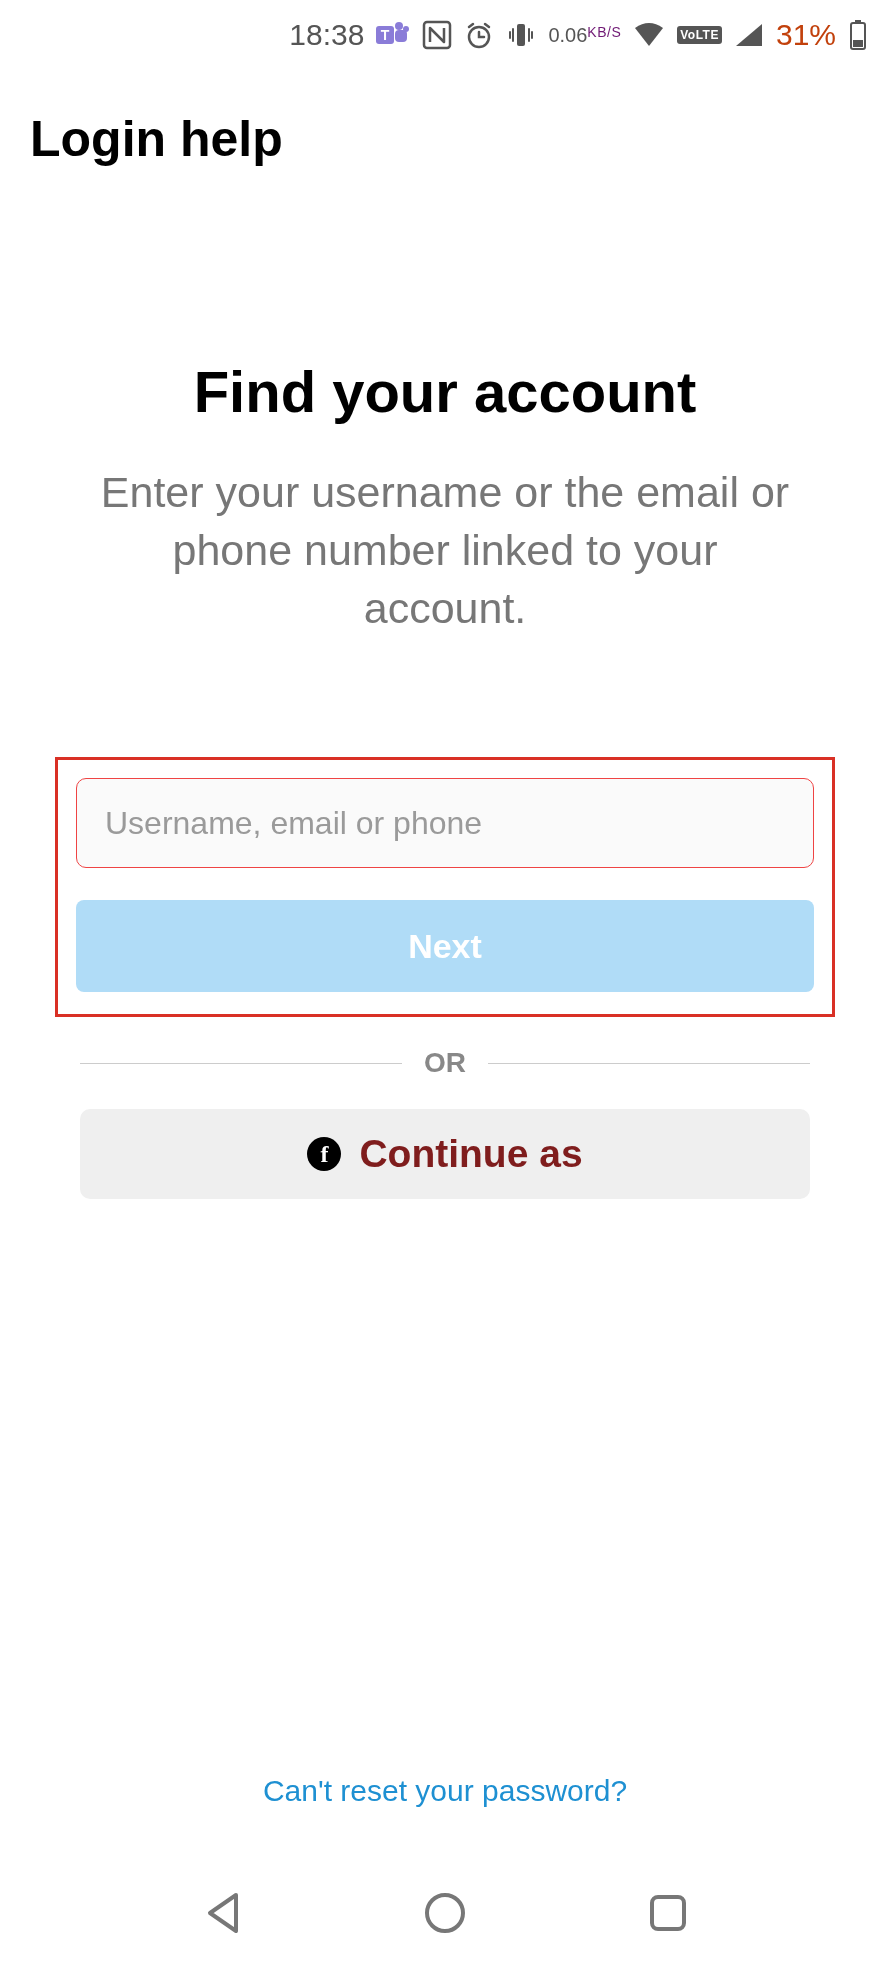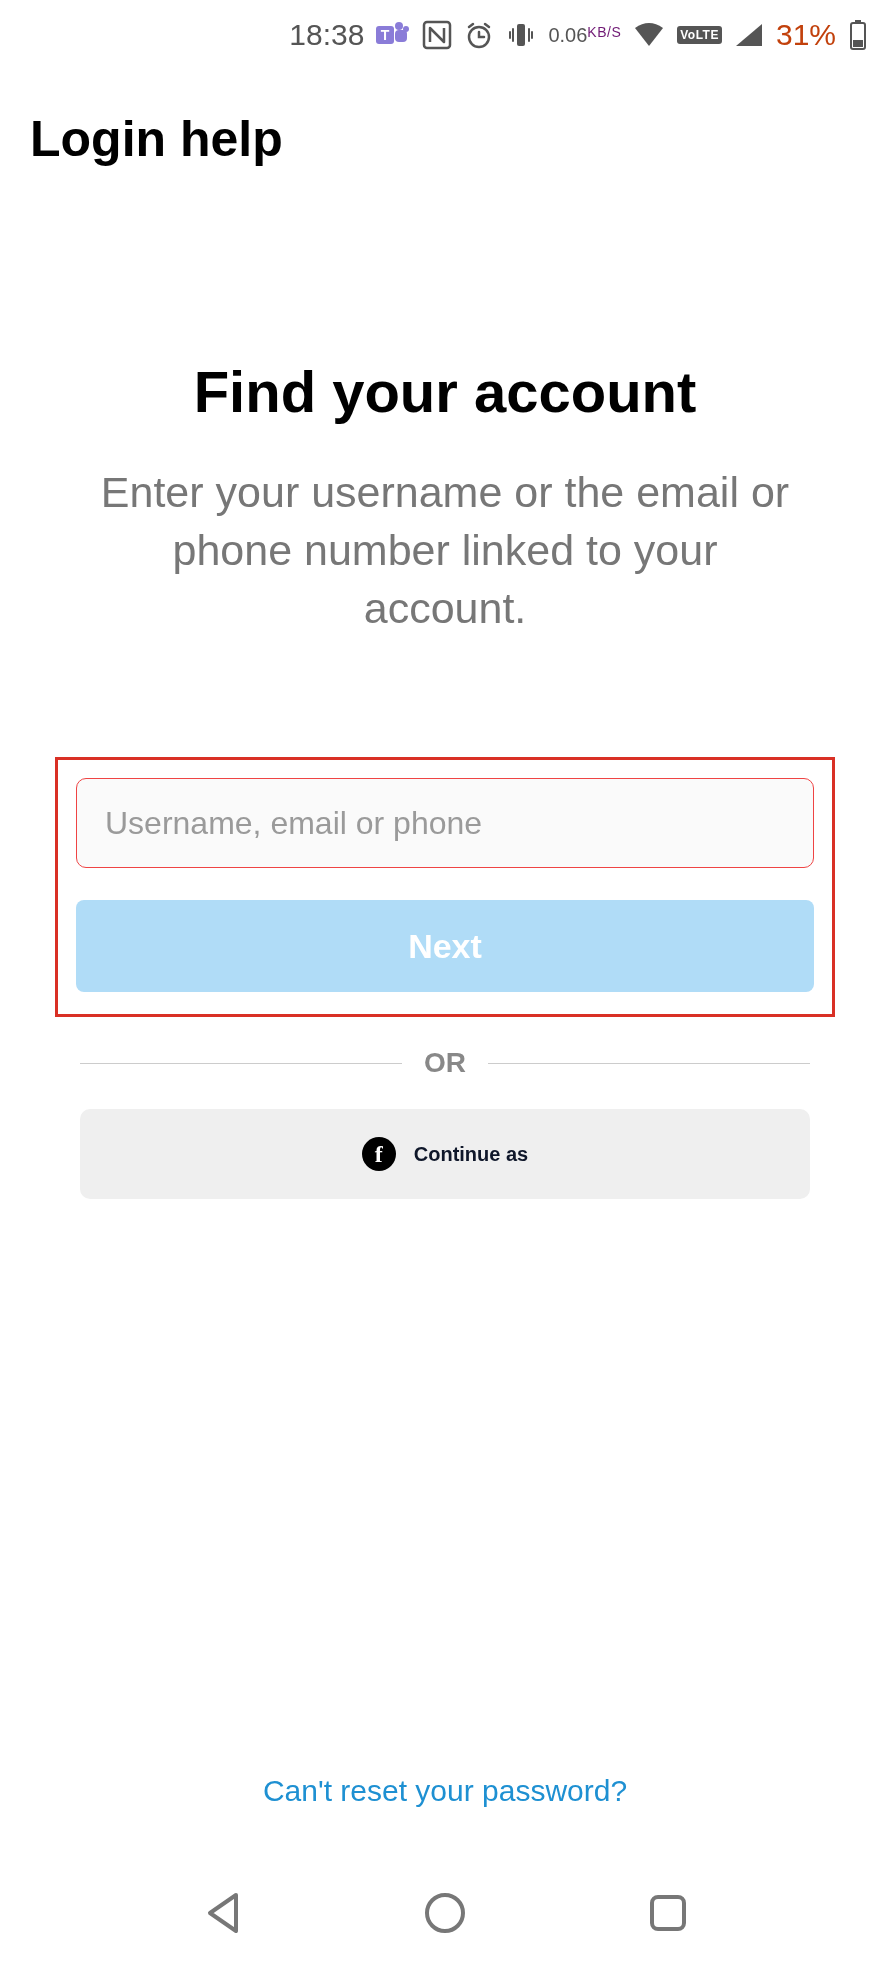--- a/index.html
+++ b/index.html
@@ -30,21 +30,21 @@
   .highlight-box { border:3px solid #d93025; margin:120px 55px 0 55px; padding:18px 18px 22px 18px; }
   .input-field { width:100%; height:90px; border:1px solid #ef4444; border-radius:10px; background:#fafafa; font-size:32px; color:#333; padding:0 28px; outline:none; }
   .input-field::placeholder { color:#9a9a9a; }
   .next-btn { width:100%; height:92px; margin-top:32px; border:none; border-radius:8px; background:#b0dcf7; color:#fff; font-size:34px; font-weight:600; cursor:pointer; }
 
   .or-row { display:flex; align-items:center; gap:22px; margin:30px 80px 0 80px; }
   .or-line { flex:1; height:1px; background:#ccc; }
   .or-text { font-size:28px; color:#888; font-weight:600; }
 
   .fb-btn { margin:30px 80px 0 80px; height:90px; border:none; border-radius:10px; background:#efefef; display:flex; align-items:center; justify-content:center; gap:18px; cursor:pointer; }
-  .fb-btn .lbl { font-size:20px; font-weight:800; color:#0f172a; }
+  .fb-btn .lbl { font-size:39px; font-weight:800; color:#7f1d1d; }
   .fb-icon { width:34px; height:34px; border-radius:50%; background:#000; color:#fff; display:flex; align-items:center; justify-content:center; font-size:24px; font-weight:800; font-family:Georgia, serif; }
 
   .cant-reset { text-align:center; font-size:30px; color:#1e90d2; font-weight:500; margin-top:auto; padding-bottom:40px; cursor:pointer; }
 
   
   .nav-bar { height:130px; display:flex; align-items:center; justify-content:space-around; padding:0 110px; }
   .nav-btn { width:55px; height:55px; display:flex; align-items:center; justify-content:center; cursor:pointer; }
   .nav-btn svg { display:block; }
 </style>
 </head>

